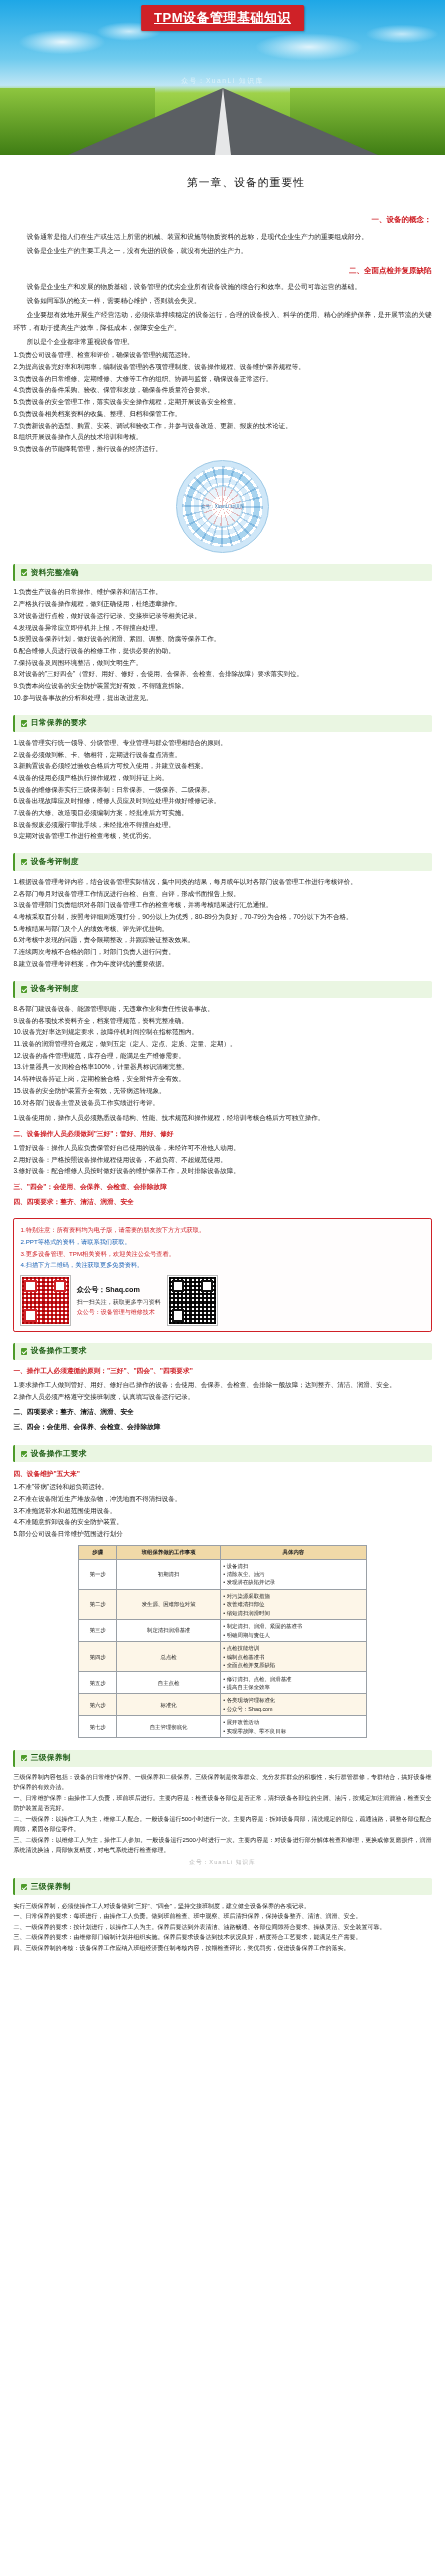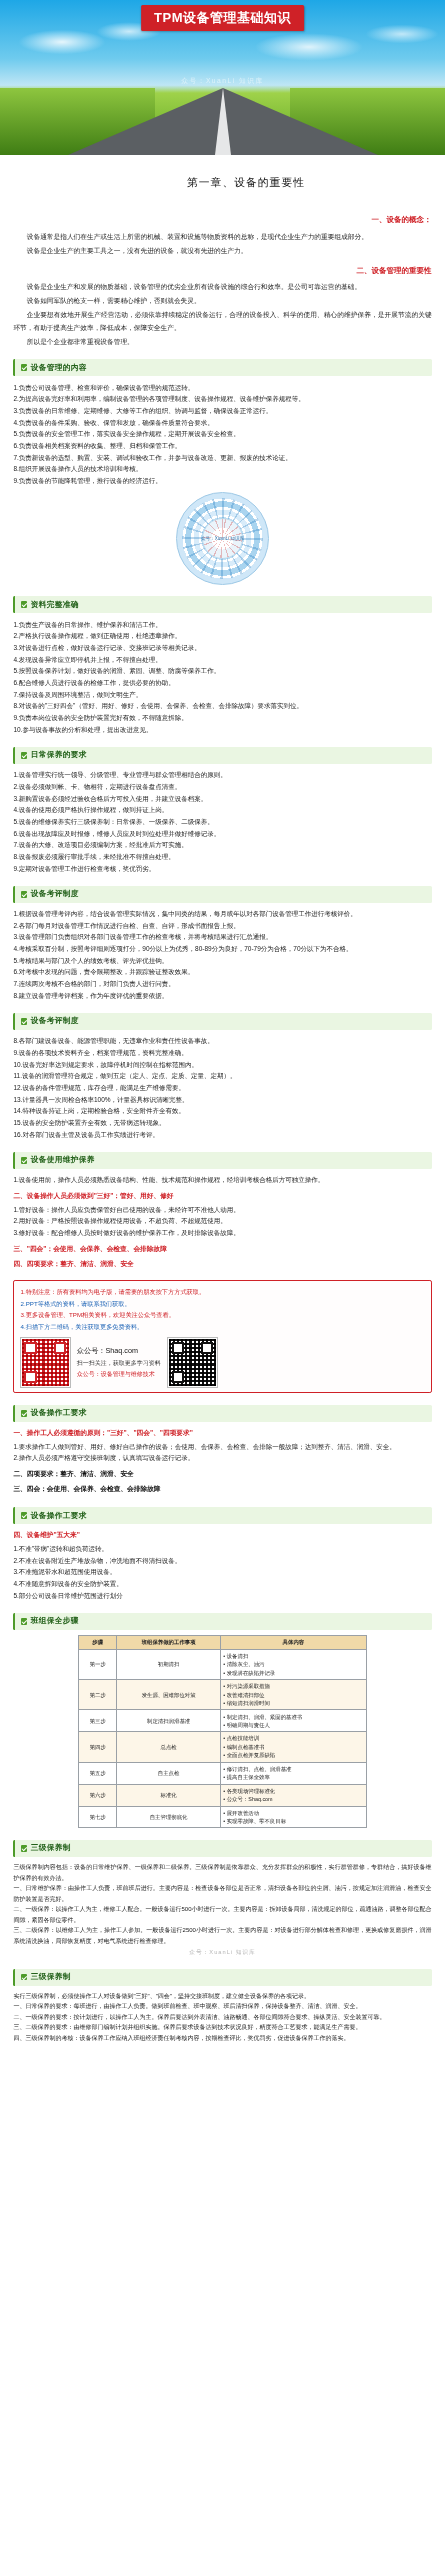--- a/index.html
+++ b/index.html
@@ -57,20 +57,21 @@
     position: absolute; left: 50%; top: 5.2px; transform: translateX(-50%);
     background: #cf2127;
     color: #ffffff;
     font-size: 13px;
     font-weight: bold;
     letter-spacing: 0.5px;
     padding: 4.1px 13.4px;
     border-radius: 1.5px;
     white-space: nowrap;
     box-shadow: 0 1px 2.1px rgba(0,0,0,.25);
+    text-decoration: underline;
   }
   .hero .hero-watermark {
     position: absolute; left: 50%; top: 77px; transform: translateX(-50%);
     color: rgba(255,255,255,.55);
     font-size: 6.7px;
     letter-spacing: 1.5px;
     white-space: nowrap;
   }
 
   
@@ -234,21 +235,21 @@
   }
   .qr.red .eye { border-color: #cf2127; }
   .qr .eye.tl { left: 2.6px; top: 2.6px; }
   .qr .eye.tr { right: 2.6px; top: 2.6px; }
   .qr .eye.bl { left: 2.6px; bottom: 2.6px; }
   .qr-caption {
     font-size: 6px;
     color: #333;
     line-height: 1.8;
   }
-  .qr-caption .big { font-size: 7.2px; font-weight: normal; color: #111; }
+  .qr-caption .big { font-size: 7.2px; font-weight: bold; color: #111; }
   .qr-caption .red { color: #cf2127; }
 
   
   .tbl-wrap { margin: 5.2px 0 3.1px 0; display:flex; justify-content:center; }
   table.shift {
     border-collapse: collapse;
     width: 289px;
     font-size: 5.4px;
     color: #222;
   }
@@ -294,30 +295,26 @@
   </div>
 
   <div class="chapter">第一章、设备的重要性</div>
 
   <div class="content">
 
     <div class="sec-red">一、设备的概念：</div>
     <div class="para ind">设备通常是指人们在生产或生活上所需的机械、装置和设施等物质资料的总称，是现代企业生产力的重要组成部分。</div>
     <div class="para ind">设备是企业生产的主要工具之一，没有先进的设备，就没有先进的生产力。</div>
 
-    <div class="sec-red">二、设备管理的重要性</div>
+    <div class="sec-red">二、全面点检并复原缺陷</div>
     <div class="para ind">设备是企业生产和发展的物质基础，设备管理的优劣企业所有设备设施的综合行和效率。是公司可靠运营的基础。</div>
     <div class="para ind">设备如同军队的枪支一样，需要精心维护，否则就会失灵。</div>
     <div class="para ind">企业要想有效地开展生产经营活动，必须依靠持续稳定的设备运行，合理的设备投入、科学的使用、精心的维护保养，是开展节流的关键环节，有助于提高生产效率，降低成本，保障安全生产。</div>
     <div class="para ind">所以是个企业都非常重视设备管理。</div>
 
-    <div class="green-head">
-      <span class="dot"></span>
-      <span class="ghtext">设备管理的内容</span>
-    </div>
     <div class="list">
       <div class="li">1.负责公司设备管理、检查和评价，确保设备管理的规范运转。</div>
       <div class="li">2.为提高设备完好率和利用率，编制设备管理的各项管理制度、设备操作规程、设备维护保养规程等。</div>
       <div class="li">3.负责设备的日常维修、定期维修、大修等工作的组织、协调与监督，确保设备正常运行。</div>
       <div class="li">4.负责设备的备件采购、验收、保管和发放，确保备件质量符合要求。</div>
       <div class="li">5.负责设备的安全管理工作，落实设备安全操作规程，定期开展设备安全检查。</div>
       <div class="li">6.负责设备相关档案资料的收集、整理、归档和保管工作。</div>
       <div class="li">7.负责新设备的选型、购置、安装、调试和验收工作，并参与设备改造、更新、报废的技术论证。</div>
       <div class="li">8.组织开展设备操作人员的技术培训和考核。</div>
       <div class="li">9.负责设备的节能降耗管理，推行设备的经济运行。</div>
@@ -386,24 +383,20 @@
       <div class="li">9.设备的各项技术资料齐全，档案管理规范，资料完整准确。</div>
       <div class="li">10.设备完好率达到规定要求，故障停机时间控制在指标范围内。</div>
       <div class="li">11.设备的润滑管理符合规定，做到五定（定人、定点、定质、定量、定期）。</div>
       <div class="li">12.设备的备件管理规范，库存合理，能满足生产维修需要。</div>
       <div class="li">13.计量器具一次周检合格率100%，计量器具标识清晰完整。</div>
       <div class="li">14.特种设备持证上岗，定期检验合格，安全附件齐全有效。</div>
       <div class="li">15.设备的安全防护装置齐全有效，无带病运转现象。</div>
       <div class="li">16.对各部门设备主管及设备员工作实绩进行考评。</div>
     </div>
 
-    <div class="green-head">
-      <span class="dot"></span>
-      <span class="ghtext">设备使用维护保养</span>
-    </div>
     <div class="list">
       <div class="li">1.设备使用前，操作人员必须熟悉设备结构、性能、技术规范和操作规程，经培训考核合格后方可独立操作。</div>
     </div>
     <div class="sub-head">二、设备操作人员必须做到"三好"：管好、用好、修好</div>
     <div class="list">
       <div class="li">1.管好设备：操作人员应负责保管好自己使用的设备，未经许可不准他人动用。</div>
       <div class="li">2.用好设备：严格按照设备操作规程使用设备，不超负荷、不超规范使用。</div>
       <div class="li">3.修好设备：配合维修人员按时做好设备的维护保养工作，及时排除设备故障。</div>
     </div>
     <div class="sub-head">三、"四会"：会使用、会保养、会检查、会排除故障</div>
@@ -451,24 +444,20 @@
     </div>
     <div class="sub-head">四、设备维护"五大来"</div>
     <div class="list">
       <div class="li">1.不准"带病"运转和超负荷运转。</div>
       <div class="li">2.不准在设备附近生产堆放杂物，冲洗地面不得清扫设备。</div>
       <div class="li">3.不准拖泥带水和超范围使用设备。</div>
       <div class="li">4.不准随意拆卸设备的安全防护装置。</div>
       <div class="li">5.部分公司设备日常维护范围进行划分</div>
     </div>
 
-    <div class="green-head">
-      <span class="dot"></span>
-      <span class="ghtext">班组保全步骤</span>
-    </div>
     <div class="tbl-wrap">
       <table class="shift">
         <thead>
           <tr>
             <th>步骤</th>
             <th>班组保养做的工作事项</th>
             <th>具体内容</th>
           </tr>
         </thead>
         <tbody>

